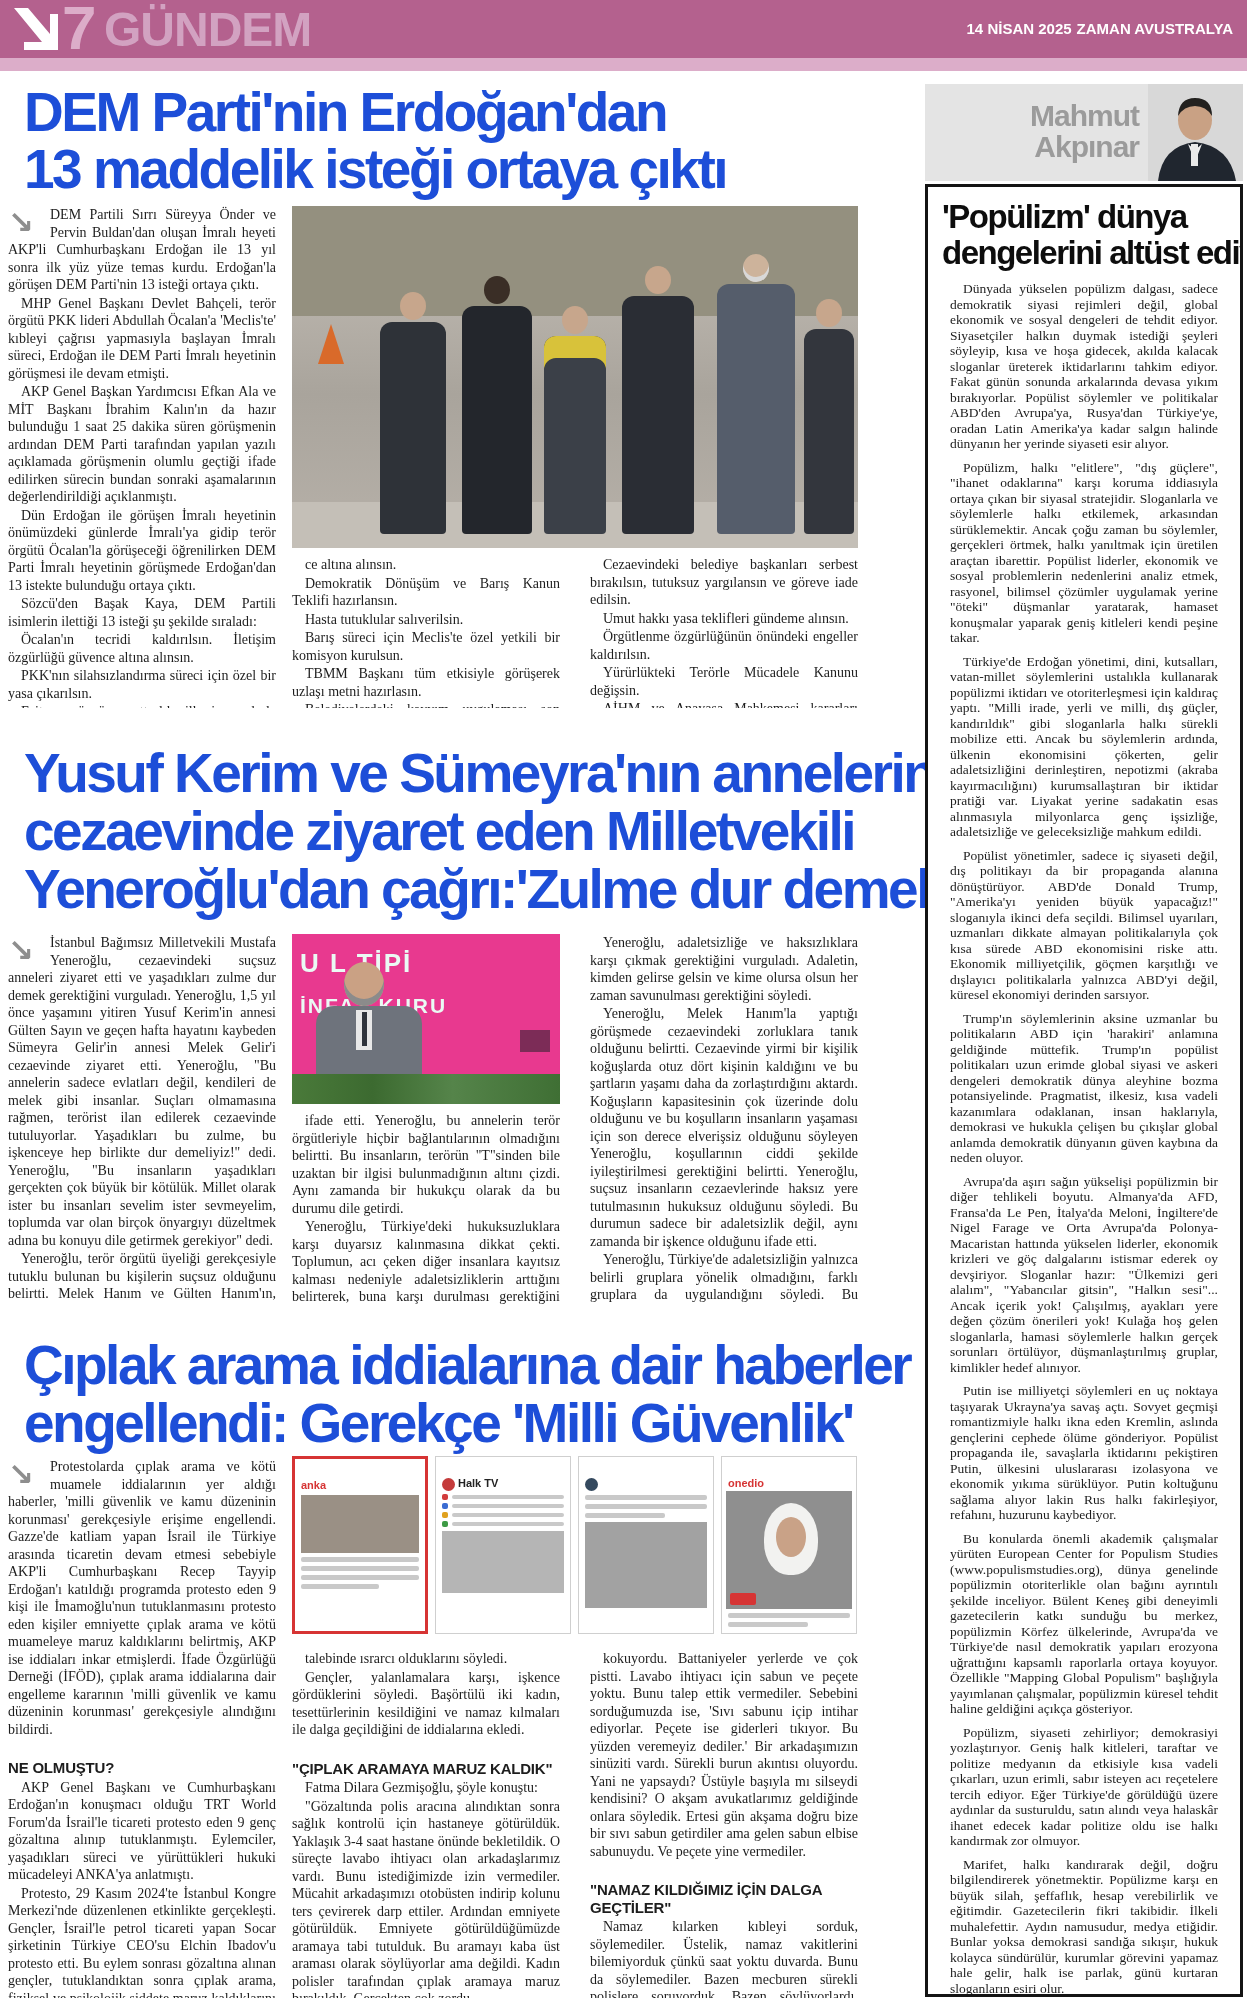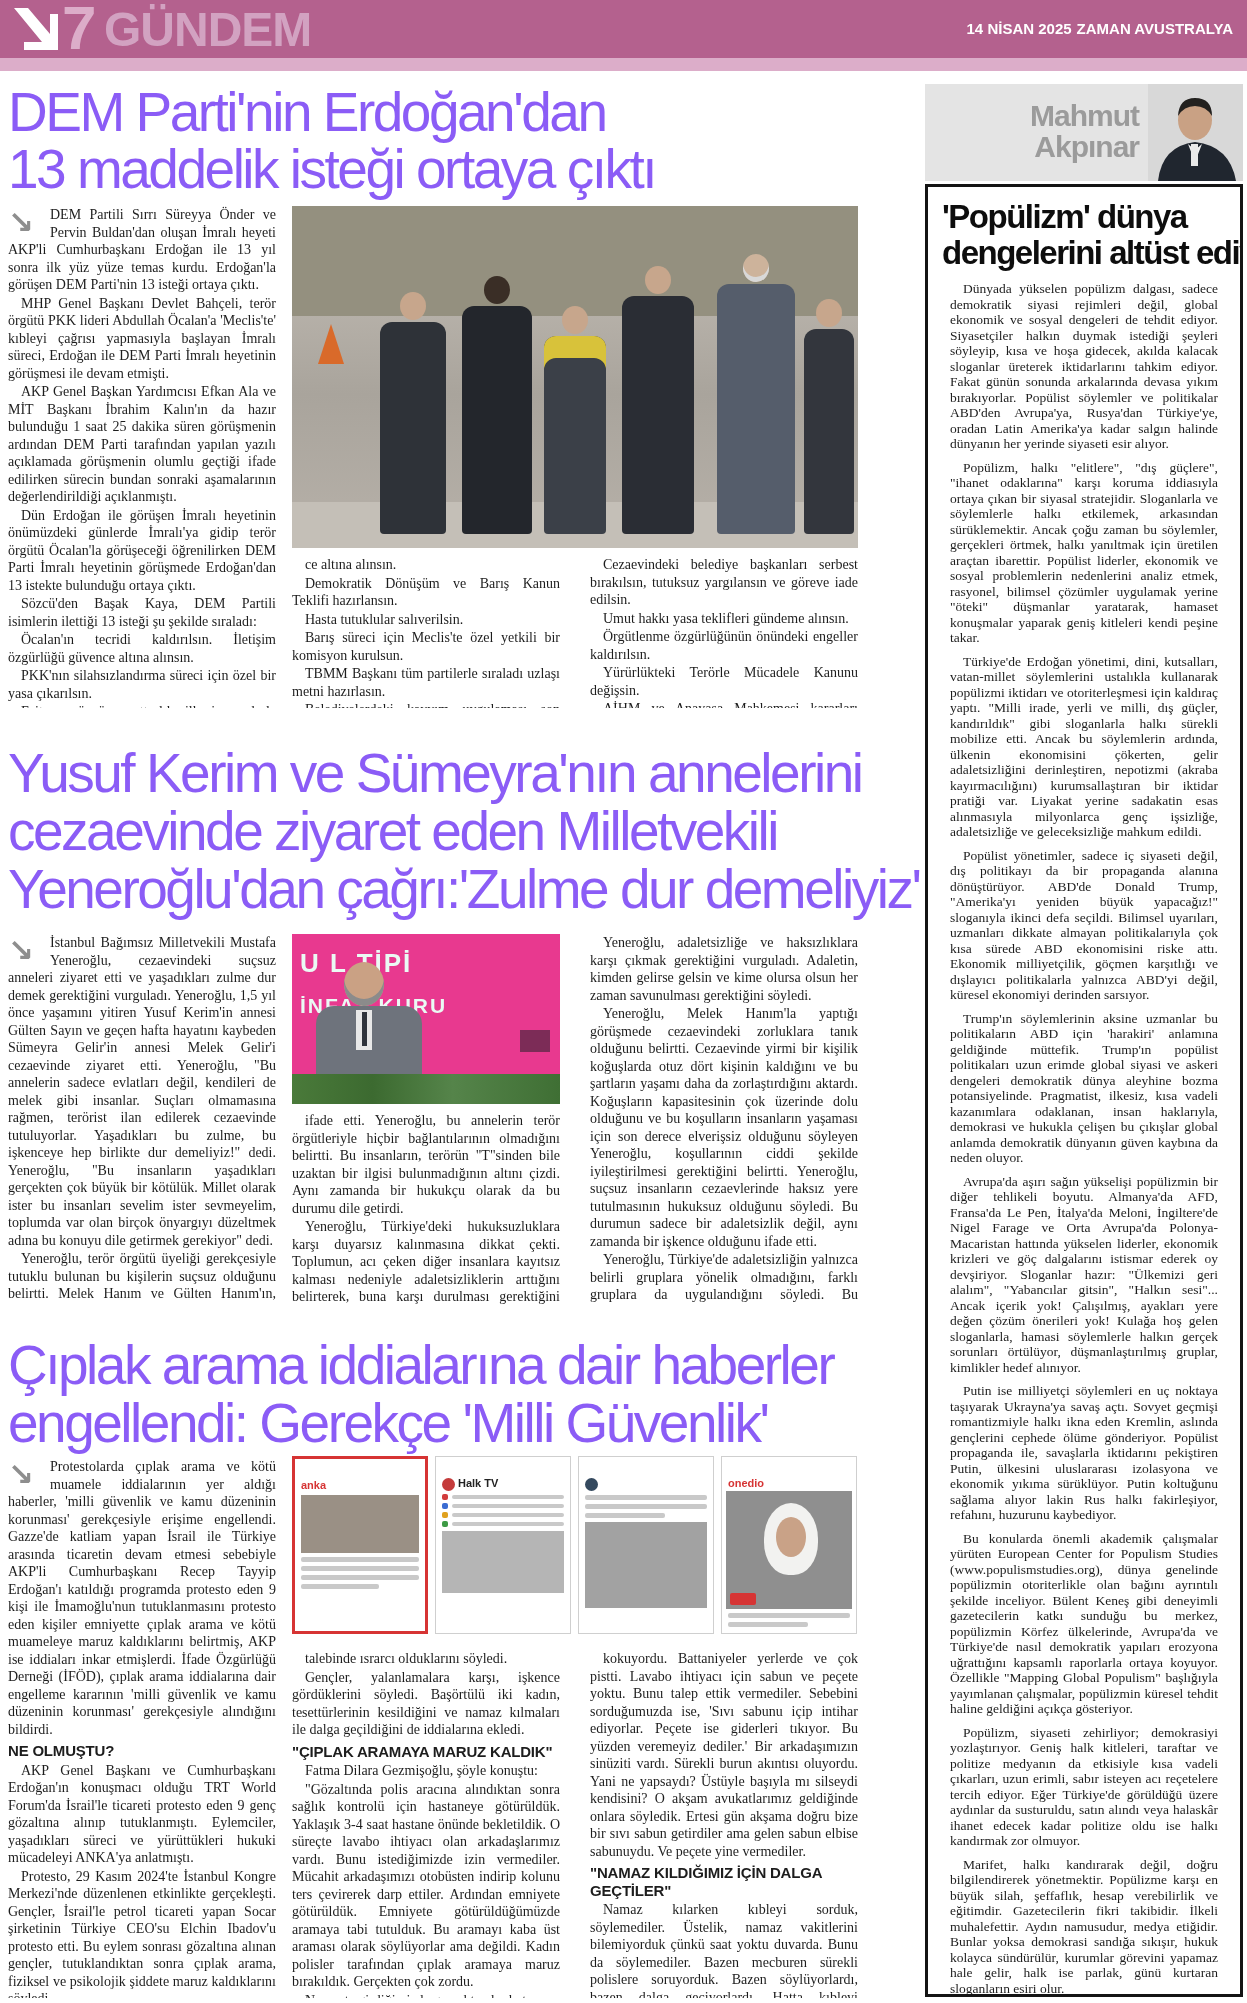--- a/index.html
+++ b/index.html
@@ -11,35 +11,35 @@
   .logo-arrow{position:absolute;left:10px;top:4px;width:50px;height:50px;}
   .logo-seven{position:absolute;left:62px;top:-8px;font-family:"Liberation Sans",sans-serif;
         font-weight:800;font-size:62px;color:#dcadc9;letter-spacing:-2px;}
   .section-title{position:absolute;left:104px;top:2px;font-family:"Liberation Sans",sans-serif;
         font-weight:800;font-size:48px;color:#d2a2c1;letter-spacing:-1px;}
   .dateline{position:absolute;right:14px;top:20px;font-family:"Liberation Sans",sans-serif;
         font-size:15px;color:#fff;}
   .dateline .d1{font-weight:600;margin-right:5px;}
   .dateline .d2{font-weight:800;}
   
-  .headline{position:absolute;left:8px;width:860px;font-family:"Liberation Sans",sans-serif;
-        font-weight:400;color:#8b5cf6;letter-spacing:-2.5px;}
+  .headline{position:absolute;left:24px;width:860px;font-family:"Liberation Sans",sans-serif;
+        font-weight:700;color:#1d4ed8;letter-spacing:-2.5px;}
   .hl-line{white-space:nowrap;}
   #a1-headline{top:84px;font-size:55px;line-height:57px;}
   #a2-headline{top:744px;font-size:55px;line-height:58px;}
   #a3-headline{top:1336px;font-size:55px;line-height:58px;}
   
   .bodycol{position:absolute;width:268px;font-size:14px;line-height:17.5px;
         text-align:justify;overflow:hidden;}
   .bodycol p{margin:0 0 1px 0;text-indent:13px;}
   .bodycol p.lead{text-indent:0;}
   .lead-arrow{float:left;width:42px;height:34px;font-size:31px;line-height:32px;
         color:#8e8e8e;font-weight:700;font-family:"DejaVu Sans",sans-serif;}
   .subhead{font-family:"Liberation Sans",sans-serif;font-weight:700;font-size:15px;
-        letter-spacing:-0.2px;margin:4px 0 2px 0;text-indent:0;text-align:left;}
+        letter-spacing:-0.2px;margin:21px 0 2px 0;text-indent:0;text-align:left;}
   #a1-col1{left:8px;top:206px;height:502px;}
   #a1-col2{left:292px;top:556px;height:152px;}
   #a1-col3{left:590px;top:556px;height:152px;}
   #a2-col1{left:8px;top:934px;height:368px;}
   #a2-col2{left:292px;top:1112px;height:192px;}
   #a2-col3{left:590px;top:934px;height:370px;}
   #a3-col1{left:8px;top:1458px;height:540px;}
   #a3-col2{left:292px;top:1650px;height:348px;}
   #a3-col3{left:590px;top:1650px;height:348px;}
   
@@ -175,21 +175,21 @@
       </div>
   </div>
 
   <div class="bodycol" id="a1-col2">
     <div>
 
     <p>ce altına alınsın.</p>
         <p>Demokratik Dönüşüm ve Barış Kanun Teklifi hazırlansın.</p>
         <p>Hasta tutuklular salıverilsin.</p>
         <p>Barış süreci için Meclis'te özel yetkili bir komisyon kurulsun.</p>
-        <p>TBMM Başkanı tüm partilerle sıraladı uzlaşı metni hazırlasın.</p>
+        <p>TBMM Başkanı tüm etkisiyle görüşerek uzlaşı metni hazırlasın.</p>
         <p>Belediyelerdeki kayyım uygulaması son bulsun.</p>
       </div>
   </div>
   <div class="bodycol" id="a1-col3">
     <div>
 
     <p>Cezaevindeki belediye başkanları serbest bırakılsın, tutuksuz yargılansın ve göreve iade edilsin.</p>
         <p>Umut hakkı yasa teklifleri gündeme alınsın.</p>
         <p>Örgütlenme özgürlüğünün önündeki engeller kaldırılsın.</p>
         <p>Yürürlükteki Terörle Mücadele Kanunu değişsin.</p>

